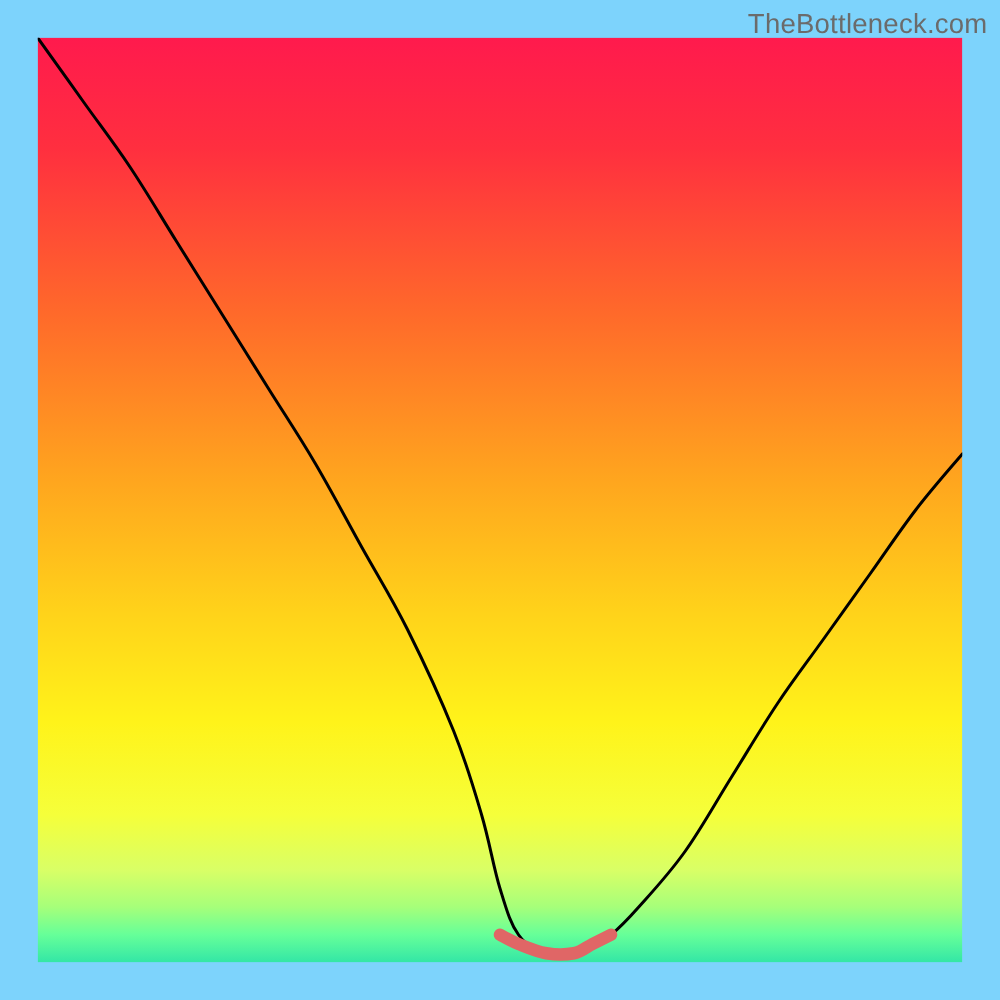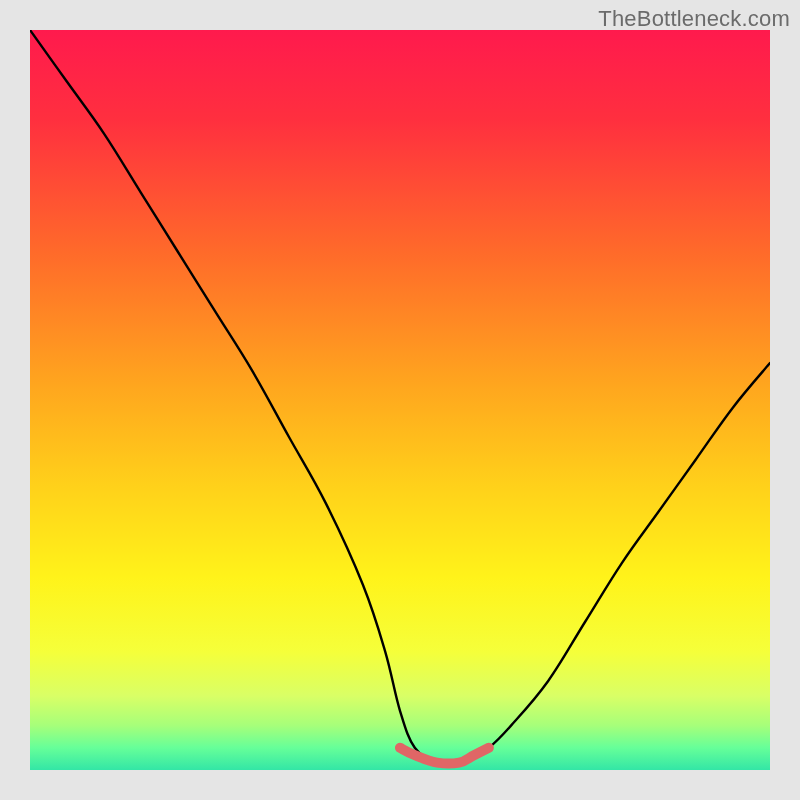--- a/index.html
+++ b/index.html
@@ -10,21 +10,21 @@
     background: #000;
     overflow: hidden;
     font-family: Arial, Helvetica, sans-serif;
   }
   .frame {
     position: absolute;
     left: 0;
     top: 0;
     width: 800px;
     height: 800px;
-    background: #e5e5e5;
+    background: #7dd3fc;
   }
   .plot-area {
     position: absolute;
     left: 30px;
     top: 30px;
     width: 740px;
     height: 740px;
     overflow: hidden;
   }
   .watermark {

